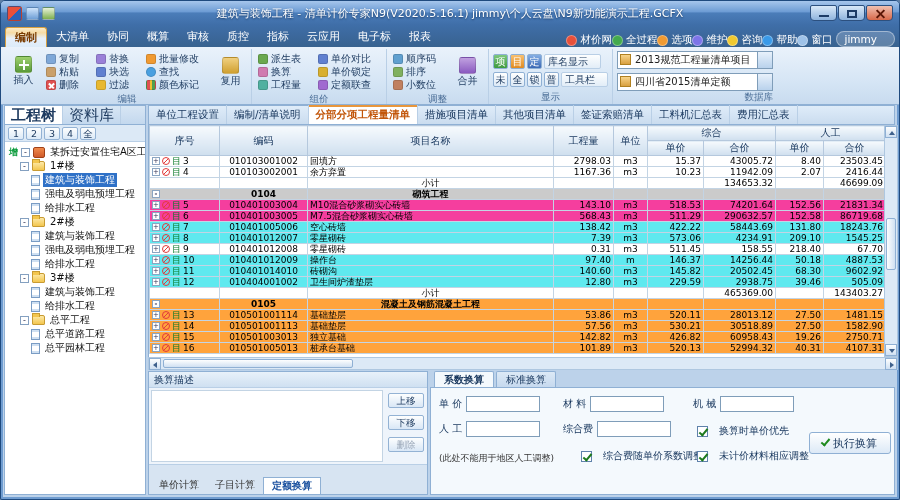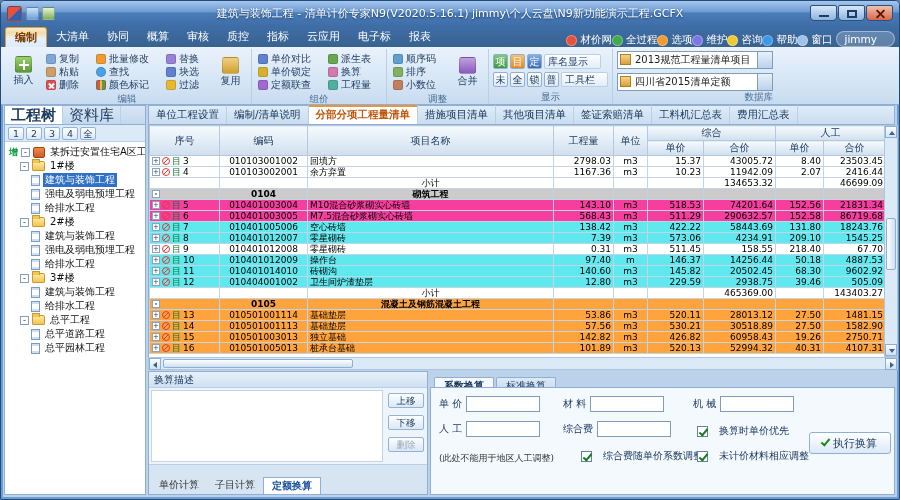--- a/index.html
+++ b/index.html
@@ -121,21 +121,21 @@
   .bllist{flex:1;background:#fff;border:1px solid #c3d4e4;margin:2px;}
   #blbtns{width:42px;display:flex;flex-direction:column;gap:7px;padding:5px 3px;}
   .smallbtn{height:15px;font-size:9.5px;border:1px solid #93b2d4;background:linear-gradient(#fdfefe,#d9e7f6);border-radius:2px;color:#1d3a5f;text-align:center;line-height:13px;}
   .smallbtn.disabled{color:#9aa7b8;}
   #btabs{height:30px;display:flex;background:#d7e4f2;border-top:1px solid #b9cfe6;align-items:flex-end;padding-left:2px;}
   .btab{height:17px;line-height:16px;padding:0 8px;font-size:10px;color:#333;}
   .btab.active{background:#fff;border:1px solid #8fb0d4;border-bottom:none;color:#184f9e;font-weight:bold;}
 
   
   .bottomright{position:absolute;left:282px;top:266px;right:0;bottom:0;}
-  #brtabs{height:28px;display:flex;align-items:center;padding-left:4px;}
+  #brtabs{height:28px;display:flex;align-items:flex-start;padding-left:4px;}
   .brtab{height:16px;line-height:15px;padding:0 9px;font-size:10px;color:#16355c;background:linear-gradient(#dce9f6,#c6d9ee);border:1px solid #8fb0d4;border-bottom:none;border-radius:2px 2px 0 0;margin-right:2px;}
   .brtab.active{background:#f4f9fd;font-weight:bold;}
   .brbody{position:absolute;top:16px;left:0;right:0;bottom:0;background:#f4f9fd;border:1px solid #8fb0d4;}
   .fld{position:absolute;display:flex;align-items:center;gap:4px;font-size:10px;color:#16355c;white-space:nowrap;}
   .fld input{width:74px;height:16px;border:1px solid #7f9db9;background:#fff;font-size:10px;padding:0 2px;}
   .chk{position:absolute;display:flex;align-items:center;gap:11px;font-size:10px;color:#16355c;white-space:nowrap;}
   .box{width:11px;height:11px;border:1px solid #5f82ab;background:#fff;position:relative;flex:none;}
   .box.checked::after{content:"";position:absolute;left:3px;top:0;width:3px;height:7px;border-right:2px solid #1e7a1e;border-bottom:2px solid #1e7a1e;transform:rotate(40deg);}
   .note{position:absolute;font-size:9px;color:#333;white-space:nowrap;}
   .execbtn{position:absolute;left:378px;top:44px;width:82px;height:22px;border:1px solid #8fb0d4;border-radius:3px;background:linear-gradient(#ffffff,#dce9f6);display:flex;align-items:center;justify-content:center;gap:5px;font-size:11px;color:#16355c;}
@@ -234,92 +234,92 @@
               <span>粘贴</span>
               <span class="dd"></span>
             </div>
           <div class="sbtn">
               <span class="sicon i-del"></span>
               <span>删除</span>
             </div>
         </div>
         <div class="stack">
           <div class="sbtn">
+              <span class="sicon i-replace"></span>
+              <span>替换</span>
+              <span class="dd"></span>
+            </div>
+          <div class="sbtn">
+              <span class="sicon i-cmp"></span>
+              <span>块选</span>
+            </div>
+          <div class="sbtn">
+              <span class="sicon i-filter"></span>
+              <span>过滤</span>
+              <span class="dd"></span>
+            </div>
+        </div>
+        <div class="stack">
+          <div class="sbtn">
               <span class="sicon i-batch"></span>
               <span>批量修改</span>
               <span class="dd"></span>
             </div>
           <div class="sbtn">
               <span class="sicon i-find"></span>
               <span>查找</span>
               <span class="dd"></span>
             </div>
           <div class="sbtn">
               <span class="sicon i-color"></span>
               <span>颜色标记</span>
-              <span class="dd"></span>
-            </div>
-        </div>
-        <div class="stack">
-          <div class="sbtn">
-              <span class="sicon i-replace"></span>
-              <span>替换</span>
-              <span class="dd"></span>
-            </div>
-          <div class="sbtn">
-              <span class="sicon i-cmp"></span>
-              <span>块选</span>
-            </div>
-          <div class="sbtn">
-              <span class="sicon i-filter"></span>
-              <span>过滤</span>
               <span class="dd"></span>
             </div>
         </div>
         <div class="bigbtn">
           <span class="bicon bi-reuse"></span>
           <span>复用</span>
         </div>
       </div>
       <div class="glabel">编辑</div>
     </div>
 
     <div class="group">
       <div class="gcontent">
         <div class="stack">
           <div class="sbtn">
+              <span class="sicon i-derive"></span>
+              <span>派生表</span>
+              <span class="dd"></span>
+            </div>
+          <div class="sbtn">
+              <span class="sicon i-conv"></span>
+              <span>换算</span>
+              <span class="dd"></span>
+            </div>
+          <div class="sbtn">
+              <span class="sicon i-qty"></span>
+              <span>工程量</span>
+              <span class="dd"></span>
+            </div>
+        </div>
+        <div class="stack">
+          <div class="sbtn">
               <span class="sicon i-cmp"></span>
               <span>单价对比</span>
               <span class="dd"></span>
             </div>
           <div class="sbtn">
               <span class="sicon i-lockp"></span>
               <span>单价锁定</span>
               <span class="dd"></span>
             </div>
           <div class="sbtn">
               <span class="sicon i-quota"></span>
               <span>定额联查</span>
-              <span class="dd"></span>
-            </div>
-        </div>
-        <div class="stack">
-          <div class="sbtn">
-              <span class="sicon i-derive"></span>
-              <span>派生表</span>
-              <span class="dd"></span>
-            </div>
-          <div class="sbtn">
-              <span class="sicon i-conv"></span>
-              <span>换算</span>
-              <span class="dd"></span>
-            </div>
-          <div class="sbtn">
-              <span class="sicon i-qty"></span>
-              <span>工程量</span>
               <span class="dd"></span>
             </div>
         </div>
       </div>
       <div class="glabel">组价</div>
     </div>
 
     <div class="group">
       <div class="gcontent">
         <div class="stack">

